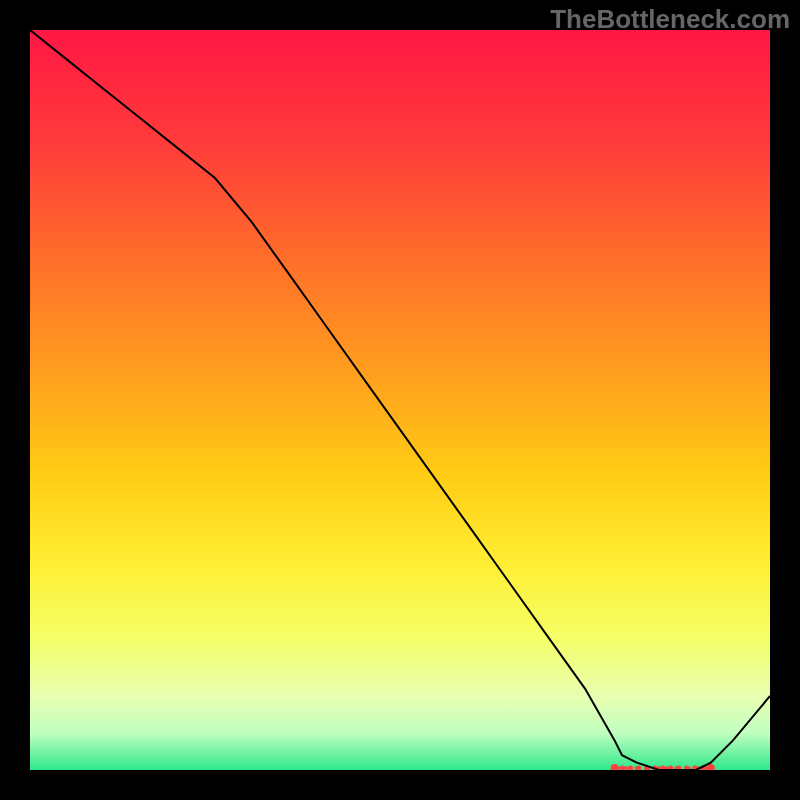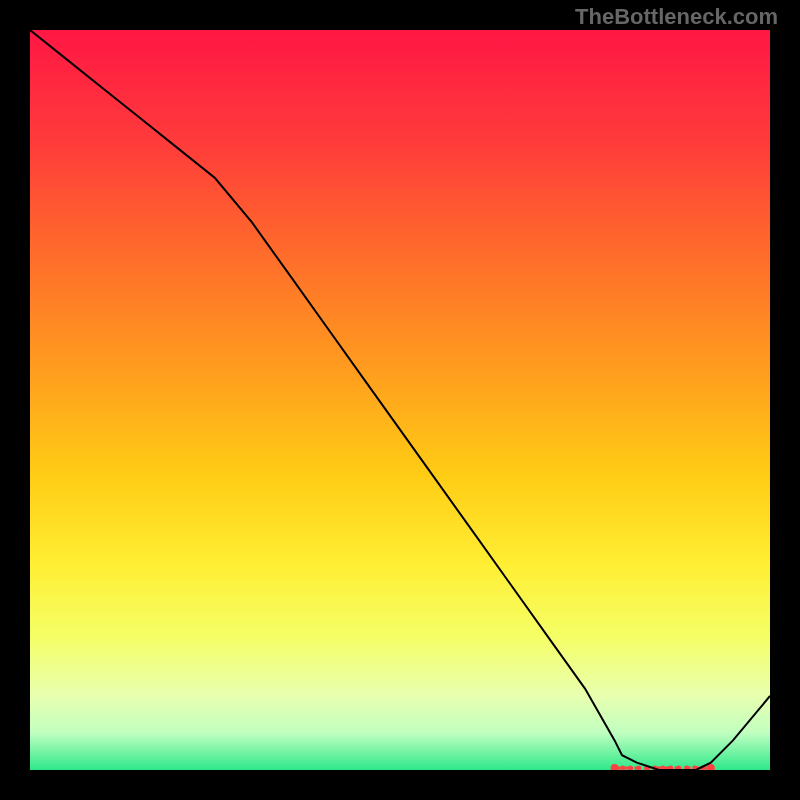--- a/index.html
+++ b/index.html
@@ -7,22 +7,22 @@
     padding: 0;
     background: #000;
     width: 800px;
     height: 800px;
     font-family: Arial, sans-serif;
     position: relative;
   }
   .watermark {
     position: absolute;
     top: 4px;
-    right: 22px;
-    font-size: 22px;
+    right: 10px;
+    font-size: 26px;
     font-weight: bold;
     color: #666;
     z-index: 10;
   }
   .chart-container {
     position: absolute;
     top: 30px;
     left: 30px;
     width: 740px;
     height: 740px;

